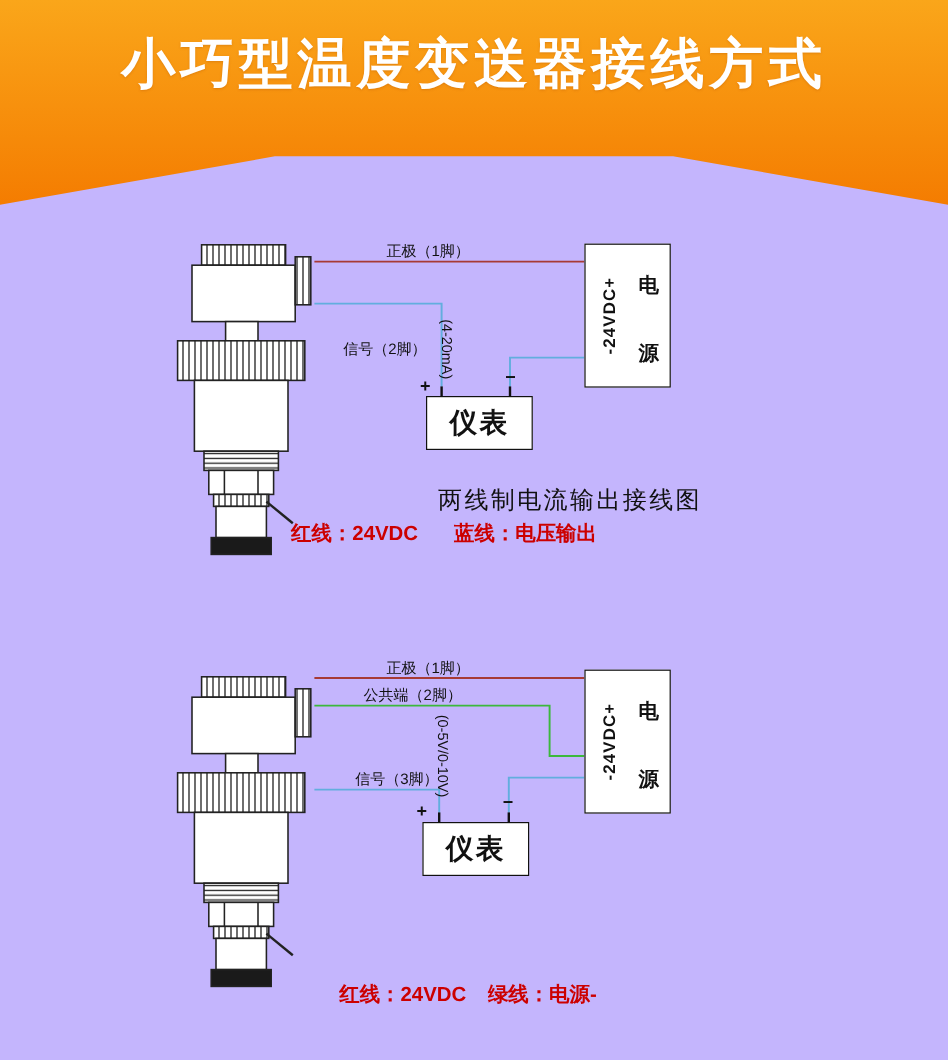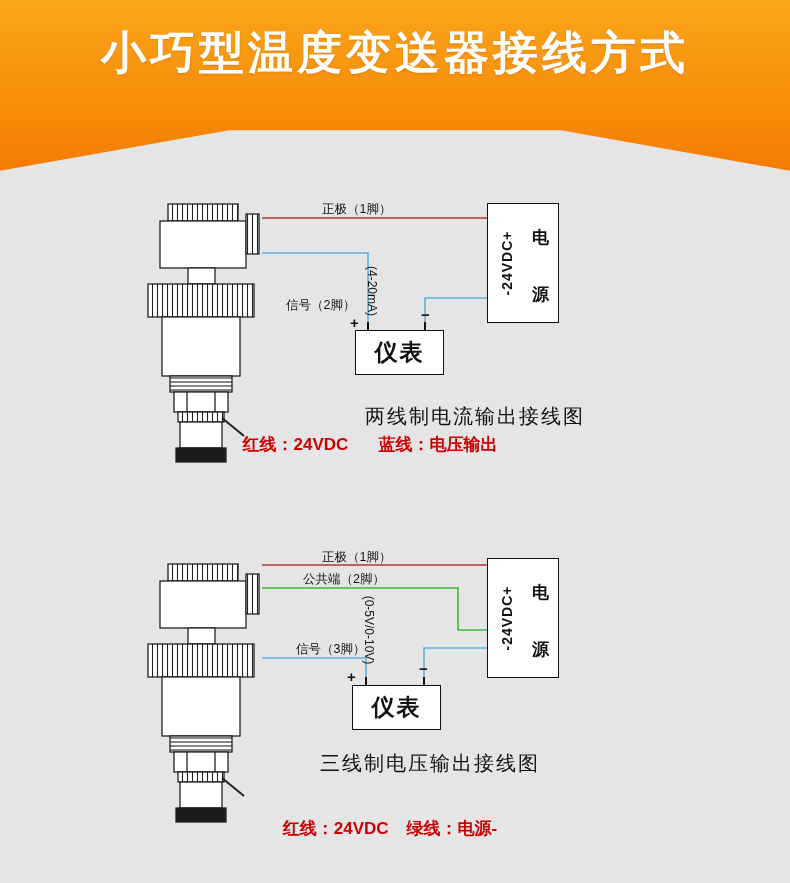--- a/index.html
+++ b/index.html
@@ -1,17 +1,17 @@
 <!DOCTYPE html>
 <html style="--c-banner_top: #faa61a; --c-banner_bottom: #f47b00; --c-wire_red: #a73a35; --c-wire_blue: #62aede; --c-wire_green: #3cb83c; --c-note_red: #cc0000;"><head>
 <meta charset="utf-8">
 <style>
   html,body{margin:0;padding:0;background:#fff;}
   body{font-family:"Liberation Sans","DejaVu Sans",sans-serif;color:#111;}
-  .page{position:relative;width:790px;height:883px;background:#e5e5e5;overflow:hidden;}
+  .page{position:relative;width:790px;height:883px;background:#c4b5fd;overflow:hidden;}
 
   
   .banner{
     position:absolute;left:0;top:0;width:790px;height:176px;
     background:linear-gradient(180deg,var(--c-banner_top,#faa61a) 0%,var(--c-banner_bottom,#f47b00) 100%);
     clip-path:polygon(0 0,100% 0,100% 97%,71% 74%,29% 74%,0 97%);
     display:flex;flex-direction:column;align-items:center;
     padding-top:26px;box-sizing:border-box;
   }
   .banner-title{
@@ -111,21 +111,21 @@
       <polyline class="wire blue" points="425,137 425,113 487,113"></polyline>
       <line class="term" x1="368" y1="137" x2="368" y2="146"></line>
       <line class="term" x1="425" y1="137" x2="425" y2="146"></line>
     </svg>
 
     <svg class="sensor" width="130" height="270" viewBox="0 0 130 270">
       <use href="#sensor-art"></use>
     </svg>
 
     <span class="wlbl" style="left:322px;top:16px">正极（1脚）</span>
-    <span class="wlbl" style="left:286px;top:112px">信号（2脚）</span>
+    <span class="wlbl" style="left:286px;top:98px">信号（2脚）</span>
     <span class="rot" style="left:347px;top:99px">(4-20mA)</span>
 
     <div class="powerbox" style="left:487px;top:18px">
       <span class="pb-rot">-24VDC+</span>
       <span class="pb-ch pb-ch-top">电</span>
       <span class="pb-ch pb-ch-bot">源</span>
     </div>
 
     <span class="sign" style="left:350px;top:130px">+</span>
     <span class="sign" style="left:421px;top:122px">−</span>
@@ -168,21 +168,20 @@
       <span class="pb-ch pb-ch-bot">源</span>
     </div>
 
     <span class="sign" style="left:347px;top:124px">+</span>
     <span class="sign" style="left:419px;top:116px">−</span>
 
     <div class="instrbox" style="left:352px;top:140px">
       <span>仪表</span>
     </div>
 
-    <div class="caption" style="left:320px;top:205px">三线制电压输出接线图</div>
 
     <div class="notes notes-2">
       <span>红线：24VDC</span>
       <span>绿线：电源-</span>
     </div>
   </div>
 
 </div>
 
 </body></html>

